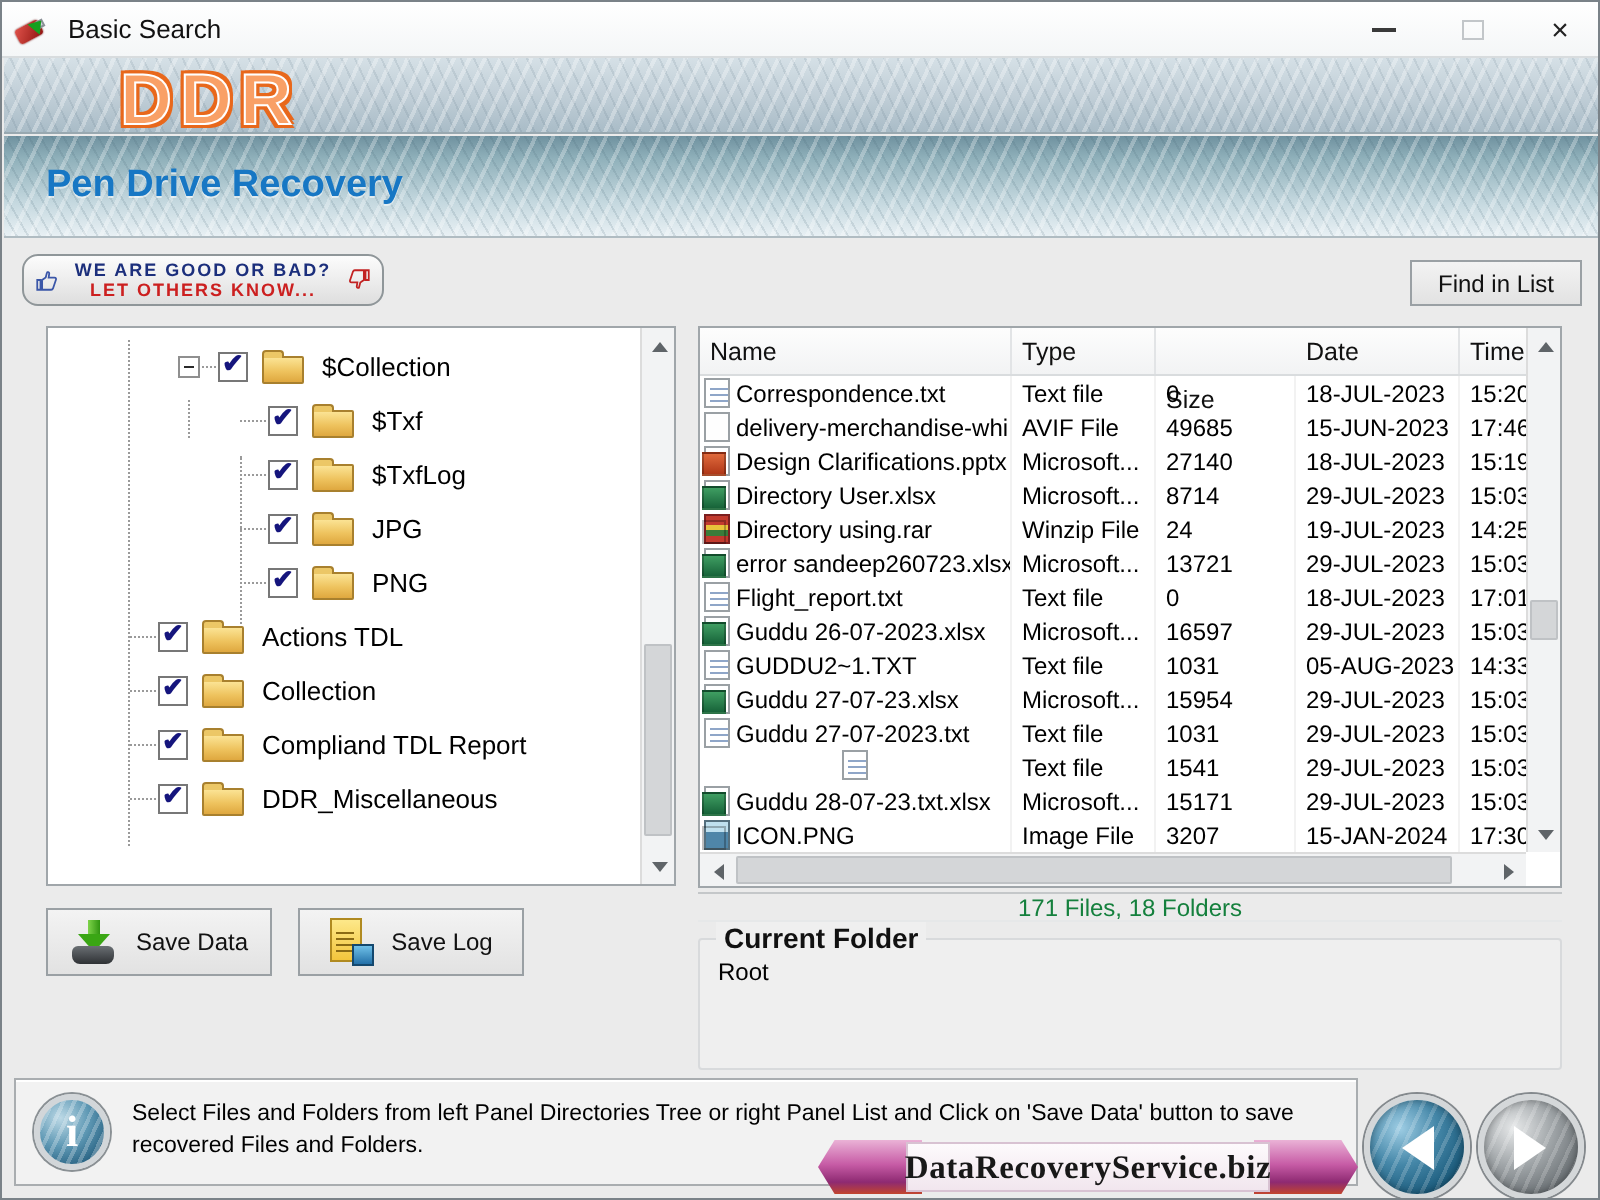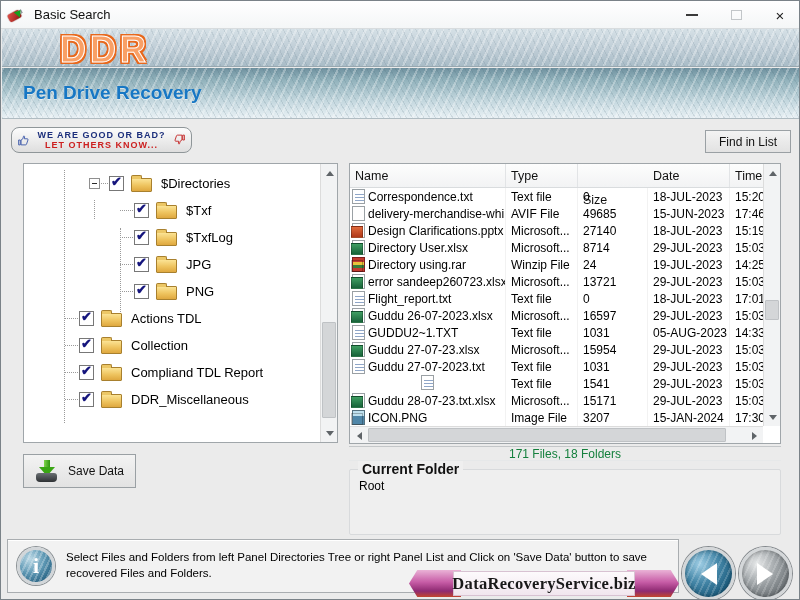--- a/index.html
+++ b/index.html
@@ -200,21 +200,21 @@
   <div class="tree-panel">
     <div class="tree-items">
       <div class="vline vl1"></div>
       <div class="vline vl2"></div>
       <div class="vline vl3"></div>
         <div class="trow d2">
           <span class="hstub"></span>
           <span class="exp"></span>
           <span class="cb"></span>
           <span class="folder"></span>
-          <span class="tlabel">$Directories</span>
+          <span class="tlabel">$Collection</span>
         </div>
         <div class="trow d3">
           <span class="hstub"></span>
           <span class="cb"></span>
           <span class="folder"></span>
           <span class="tlabel">$Txf</span>
         </div>
         <div class="trow d3">
           <span class="hstub"></span>
           <span class="cb"></span>
@@ -561,20 +561,27 @@
   </div>
 
   <div class="btn save-btn save-data">
     <div class="sd-icon">
       <div class="arr-stem"></div>
         <div class="arr-head"></div>
         <div class="tray"></div>
     </div>
     <span>Save Data</span>
   </div>
+  <div class="btn save-btn save-log">
+    <div class="sl-icon">
+      <div class="doc"></div>
+        <div class="floppy"></div>
+    </div>
+    <span>Save Log</span>
+  </div>
 
   <div class="info-bar">
     <div class="info-icon">
         <span>i</span>
       </div>
     <div class="info-text">Select Files and Folders from left Panel Directories Tree or right Panel List and Click on 'Save Data' button to save recovered Files and Folders.</div>
   </div>
 
   <div class="banner">
     <div class="rib-arrow rib-left"></div>

